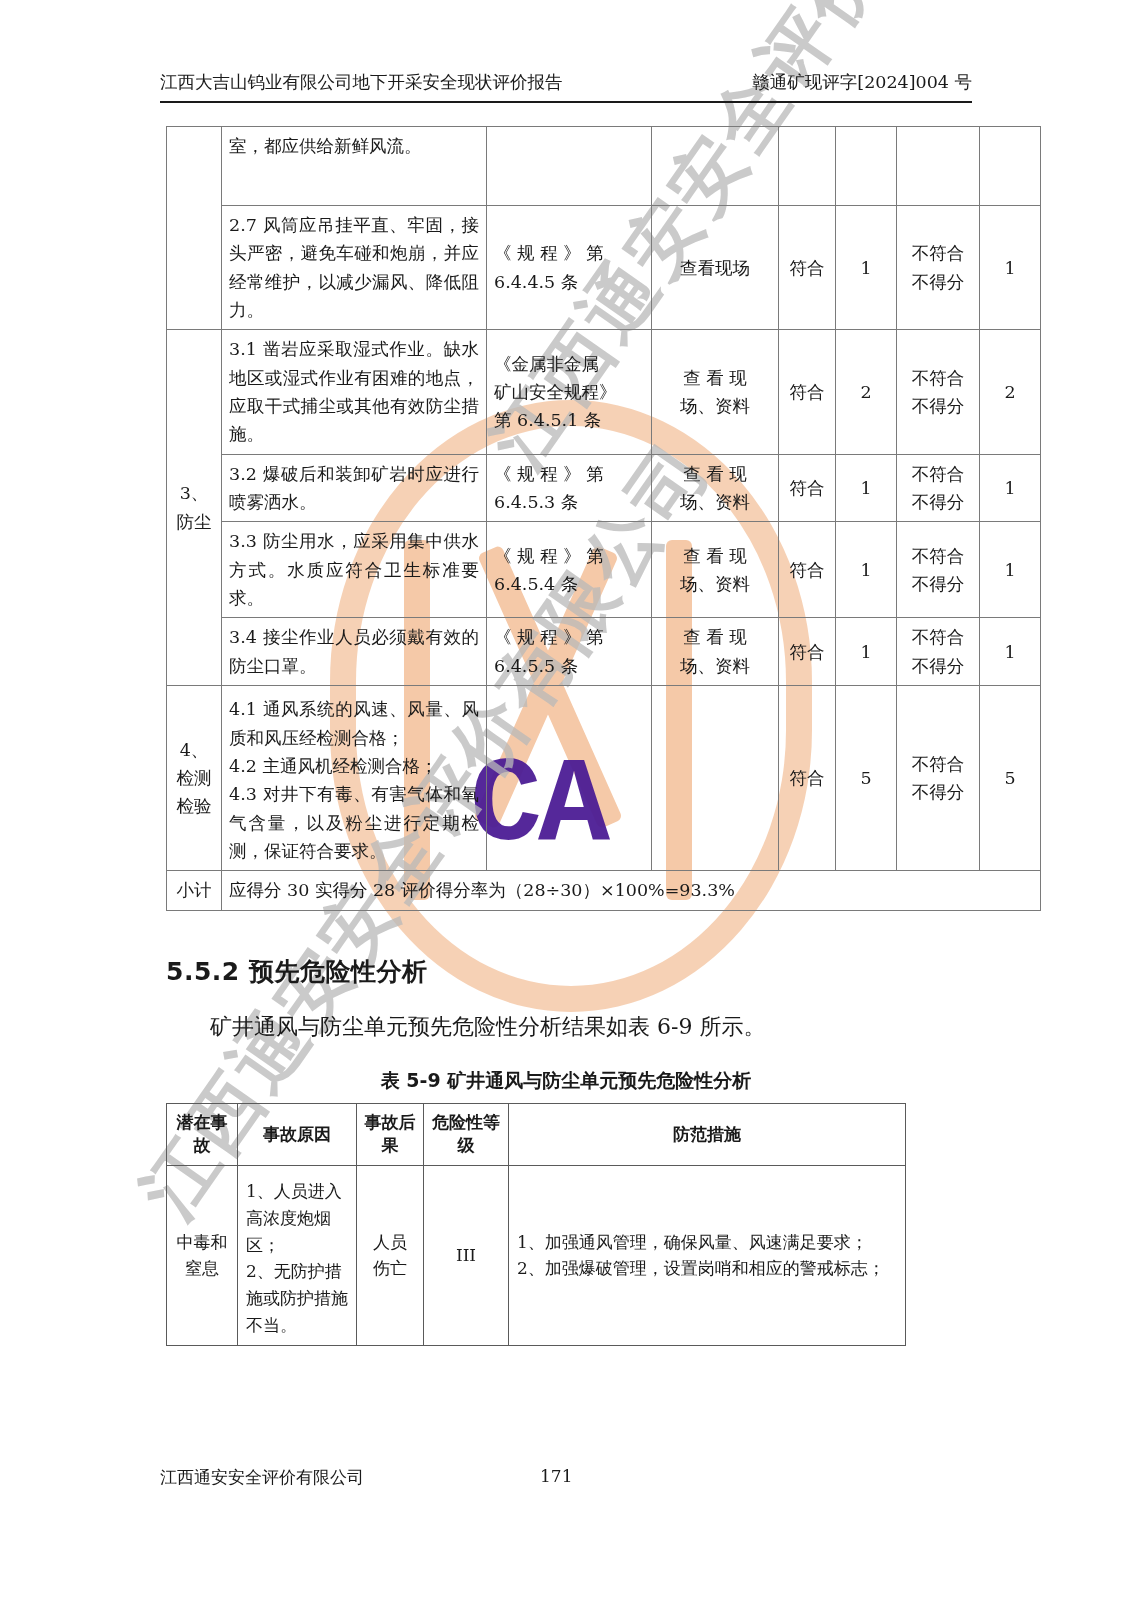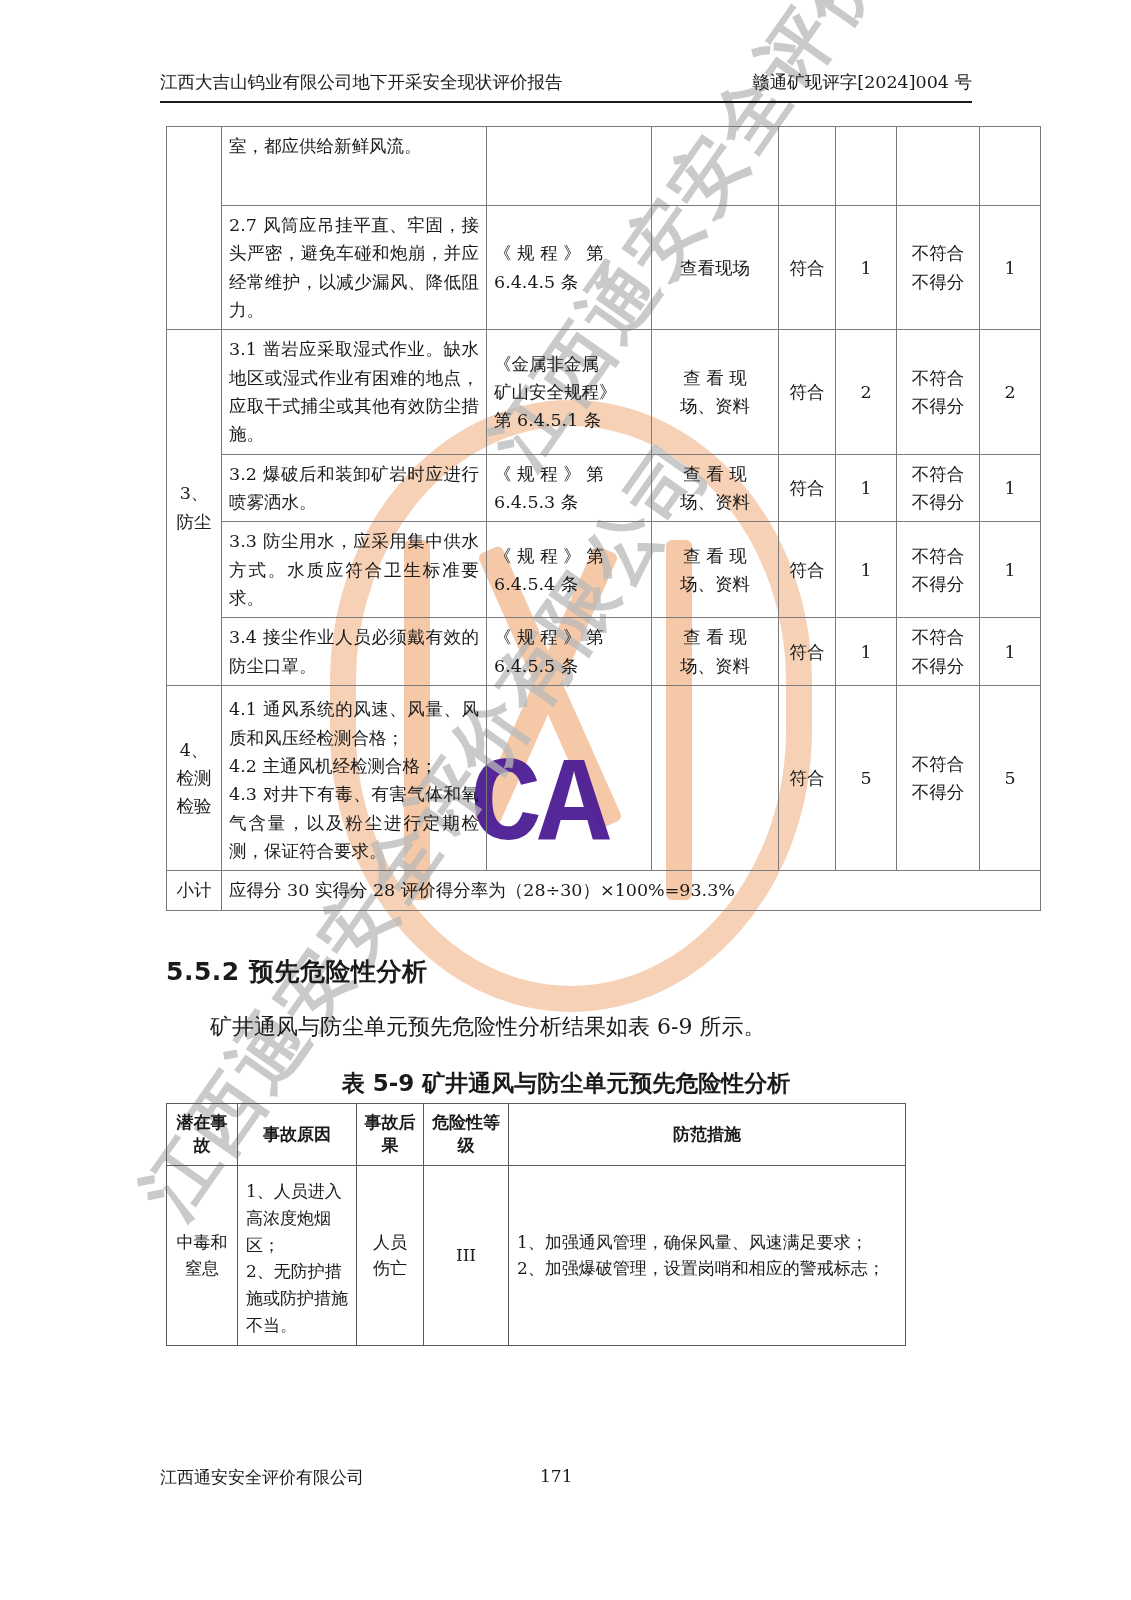--- a/index.html
+++ b/index.html
@@ -215,21 +215,21 @@
     font-size: 22px;
     text-indent: 44px;
     font-family: "DejaVu Serif", "Liberation Serif", serif;
   }
   .tbl-caption {
     position: absolute;
     left: 166px;
     top: 1068px;
     width: 800px;
     text-align: center;
-    font-size: 23px;
+    font-size: 19px;
     font-weight: bold;
     font-family: "DejaVu Sans", "Liberation Sans", sans-serif;
   }
 
   
   table.risk {
     position: absolute;
     left: 166px;
     top: 1103px;
     width: 740px;

